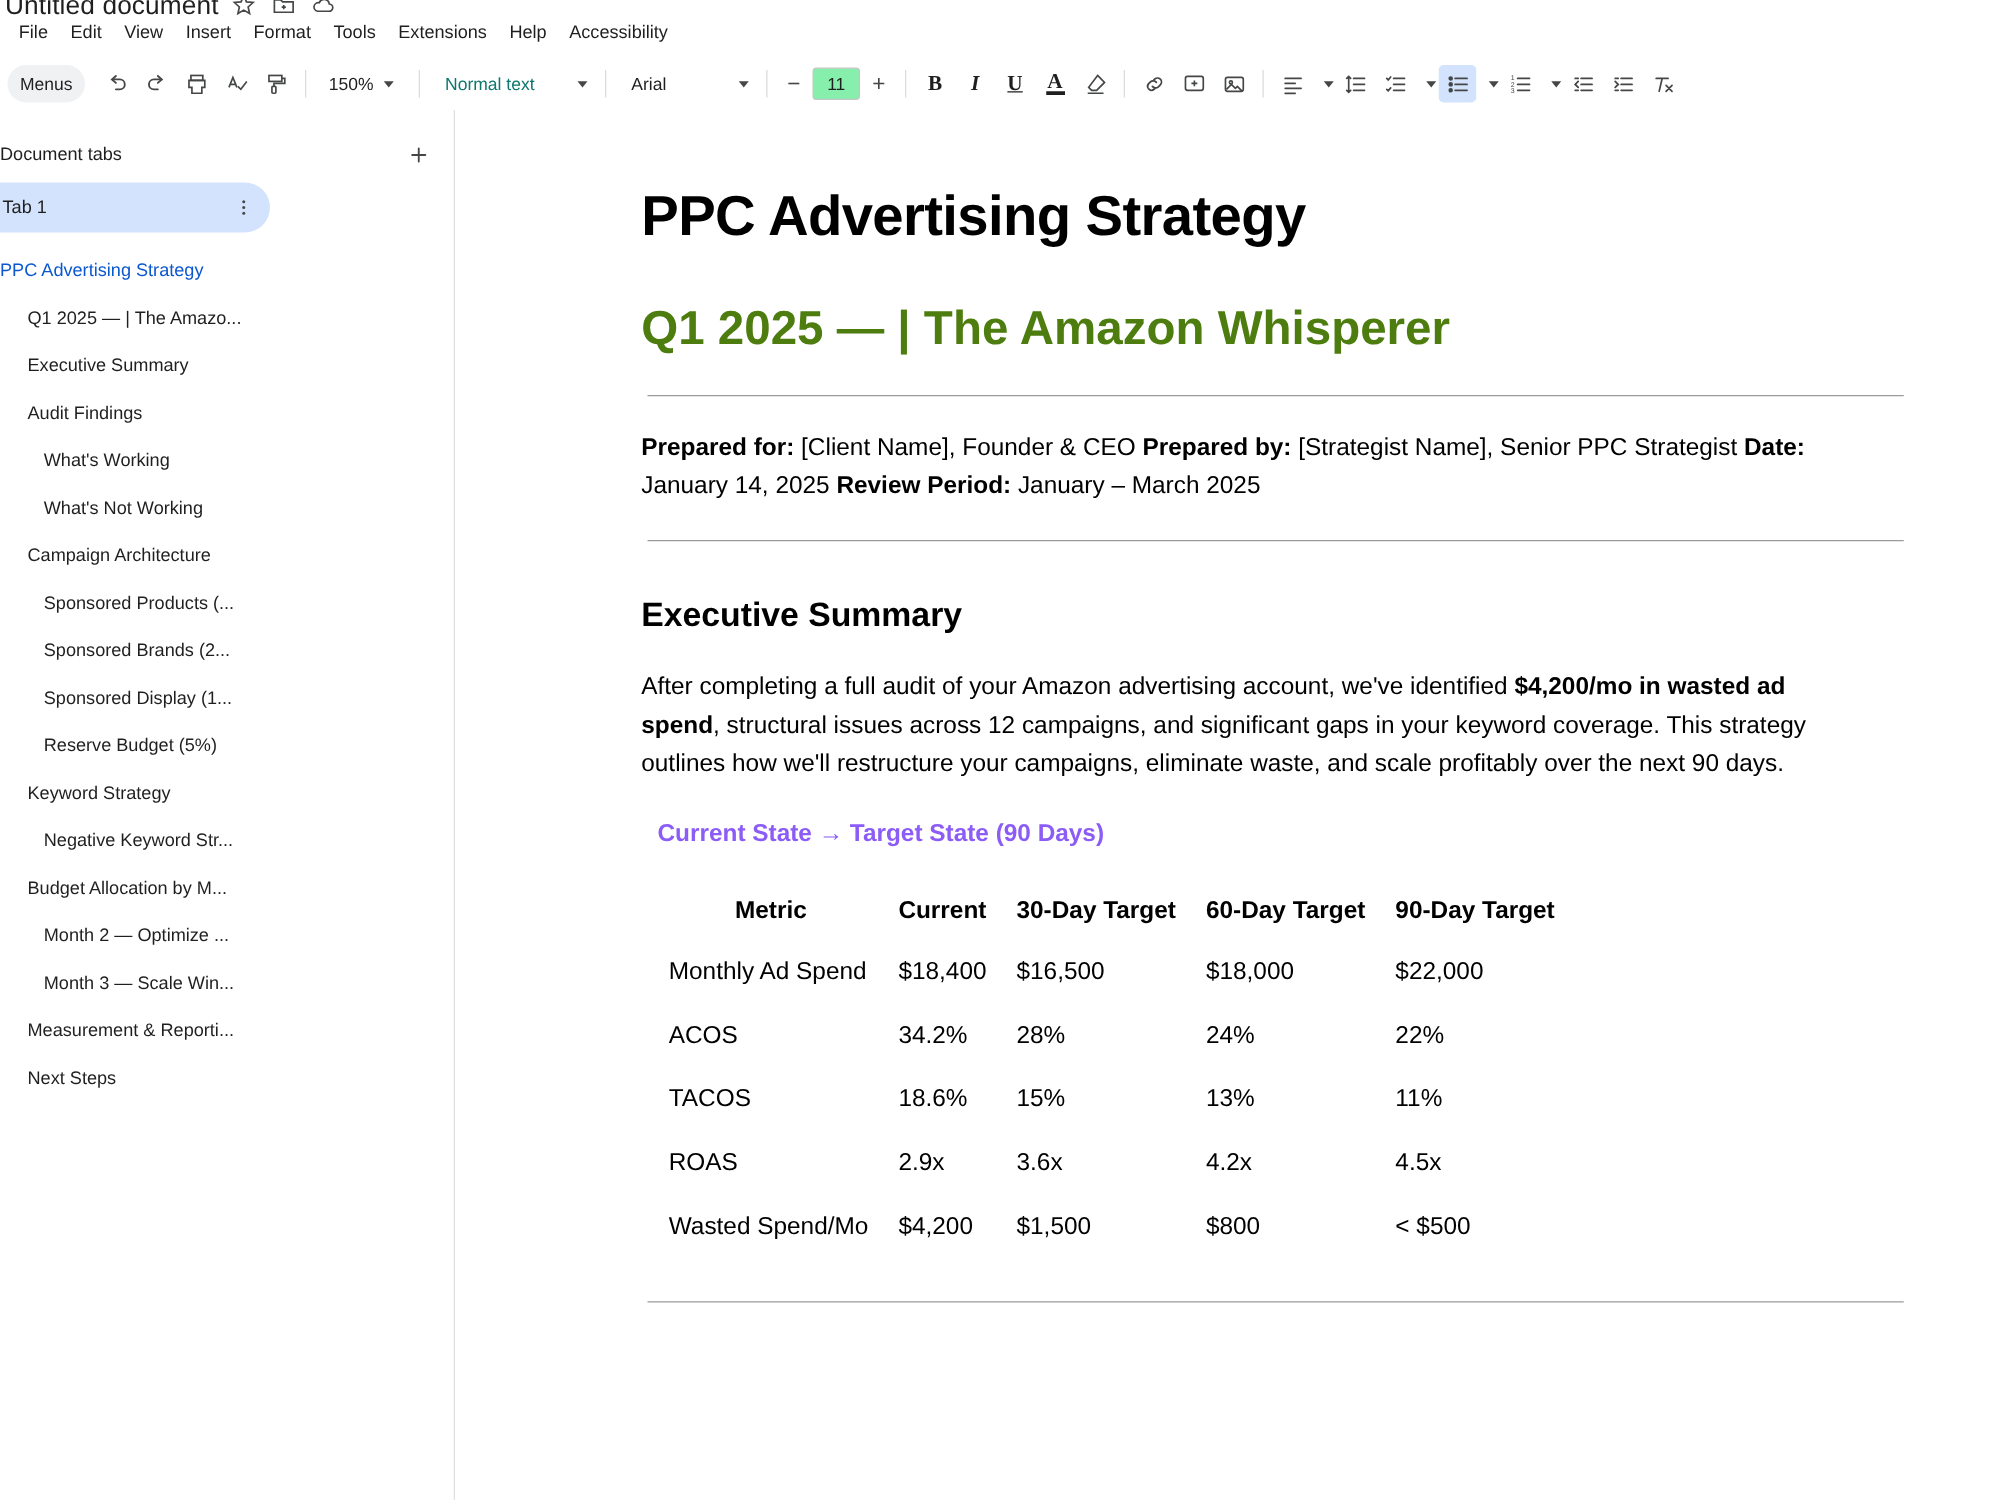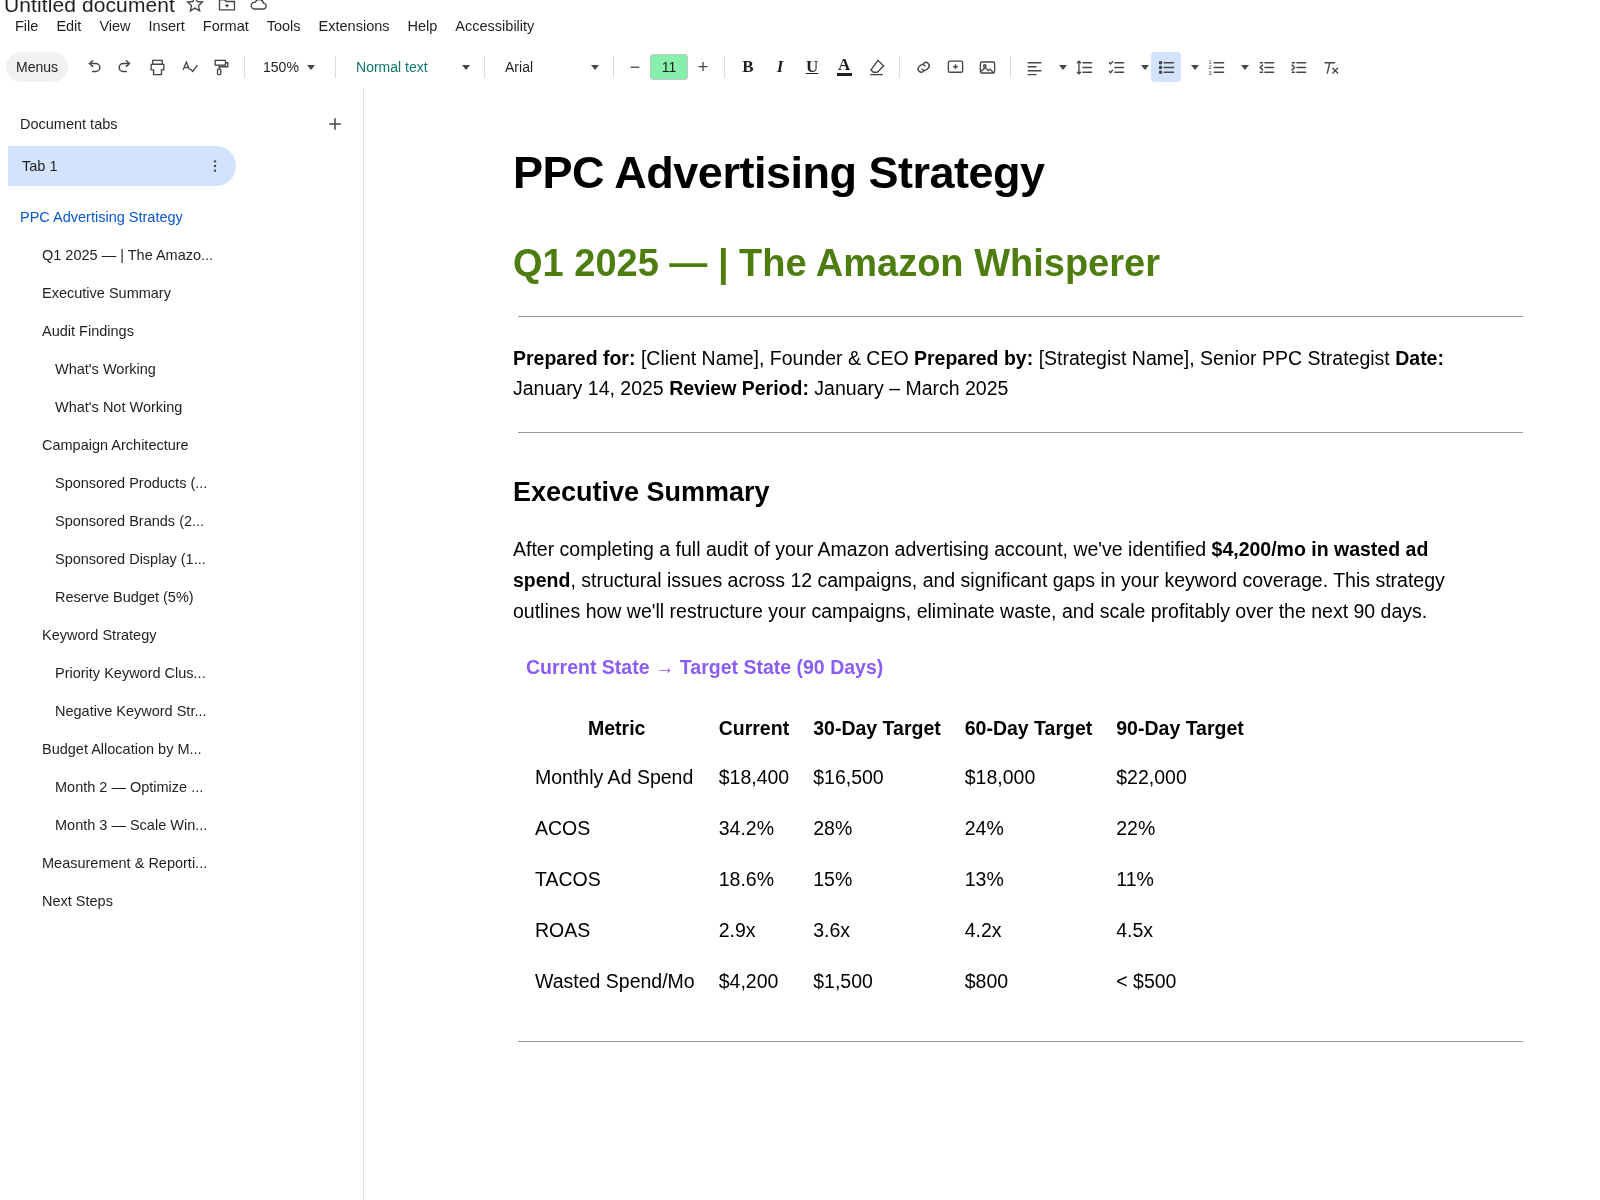--- a/index.html
+++ b/index.html
@@ -83,21 +83,20 @@
 
   .tb-txt { font-family: "Liberation Serif", serif; font-size: 17px; font-weight: bold; color:#1f1f1f; }
   .tb-active { background: #d3e3fd; border-radius: 4px; }
   .mini-caret { width: 16px; height: 30px; display:flex; align-items:center; justify-content:center; }
 
   
   .sidebar {
     position: absolute; top: 88px; left: 0; width: 364px; height: 1112px;
     background: #ffffff; border-right: 1px solid #e0e0e0;
     overflow: hidden;
-    padding-left: 20px;
   }
   .tabs-header {
     display: flex; align-items: center; justify-content: space-between;
     padding: 22px 14px 8px 0px; margin-left: -8px;
   }
   .tabs-header-label { font-size: 14.5px; color: #1f1f1f; padding-left: 8px; }
   .add-tab { width: 28px; height: 28px; border-radius: 50%; display:flex; align-items:center; justify-content:center; color:#444746; }
 
   .tab-row {
     display: flex; align-items: center; justify-content: space-between;
@@ -403,21 +402,20 @@
     <div class="outline-item lvl1">Executive Summary</div>
     <div class="outline-item lvl1">Audit Findings</div>
     <div class="outline-item lvl2">What's Working</div>
     <div class="outline-item lvl2">What's Not Working</div>
     <div class="outline-item lvl1">Campaign Architecture</div>
     <div class="outline-item lvl2">Sponsored Products (...</div>
     <div class="outline-item lvl2">Sponsored Brands (2...</div>
     <div class="outline-item lvl2">Sponsored Display (1...</div>
     <div class="outline-item lvl2">Reserve Budget (5%)</div>
     <div class="outline-item lvl1">Keyword Strategy</div>
-    <div class="outline-item lvl2">Priority Keyword Clus...</div>
     <div class="outline-item lvl2">Negative Keyword Str...</div>
     <div class="outline-item lvl1">Budget Allocation by M...</div>
     <div class="outline-item lvl2">Month 2 — Optimize ...</div>
     <div class="outline-item lvl2">Month 3 — Scale Win...</div>
     <div class="outline-item lvl1">Measurement &amp; Reporti...</div>
     <div class="outline-item lvl1">Next Steps</div>
   </div>
 </div>
 
 <div class="canvas">

